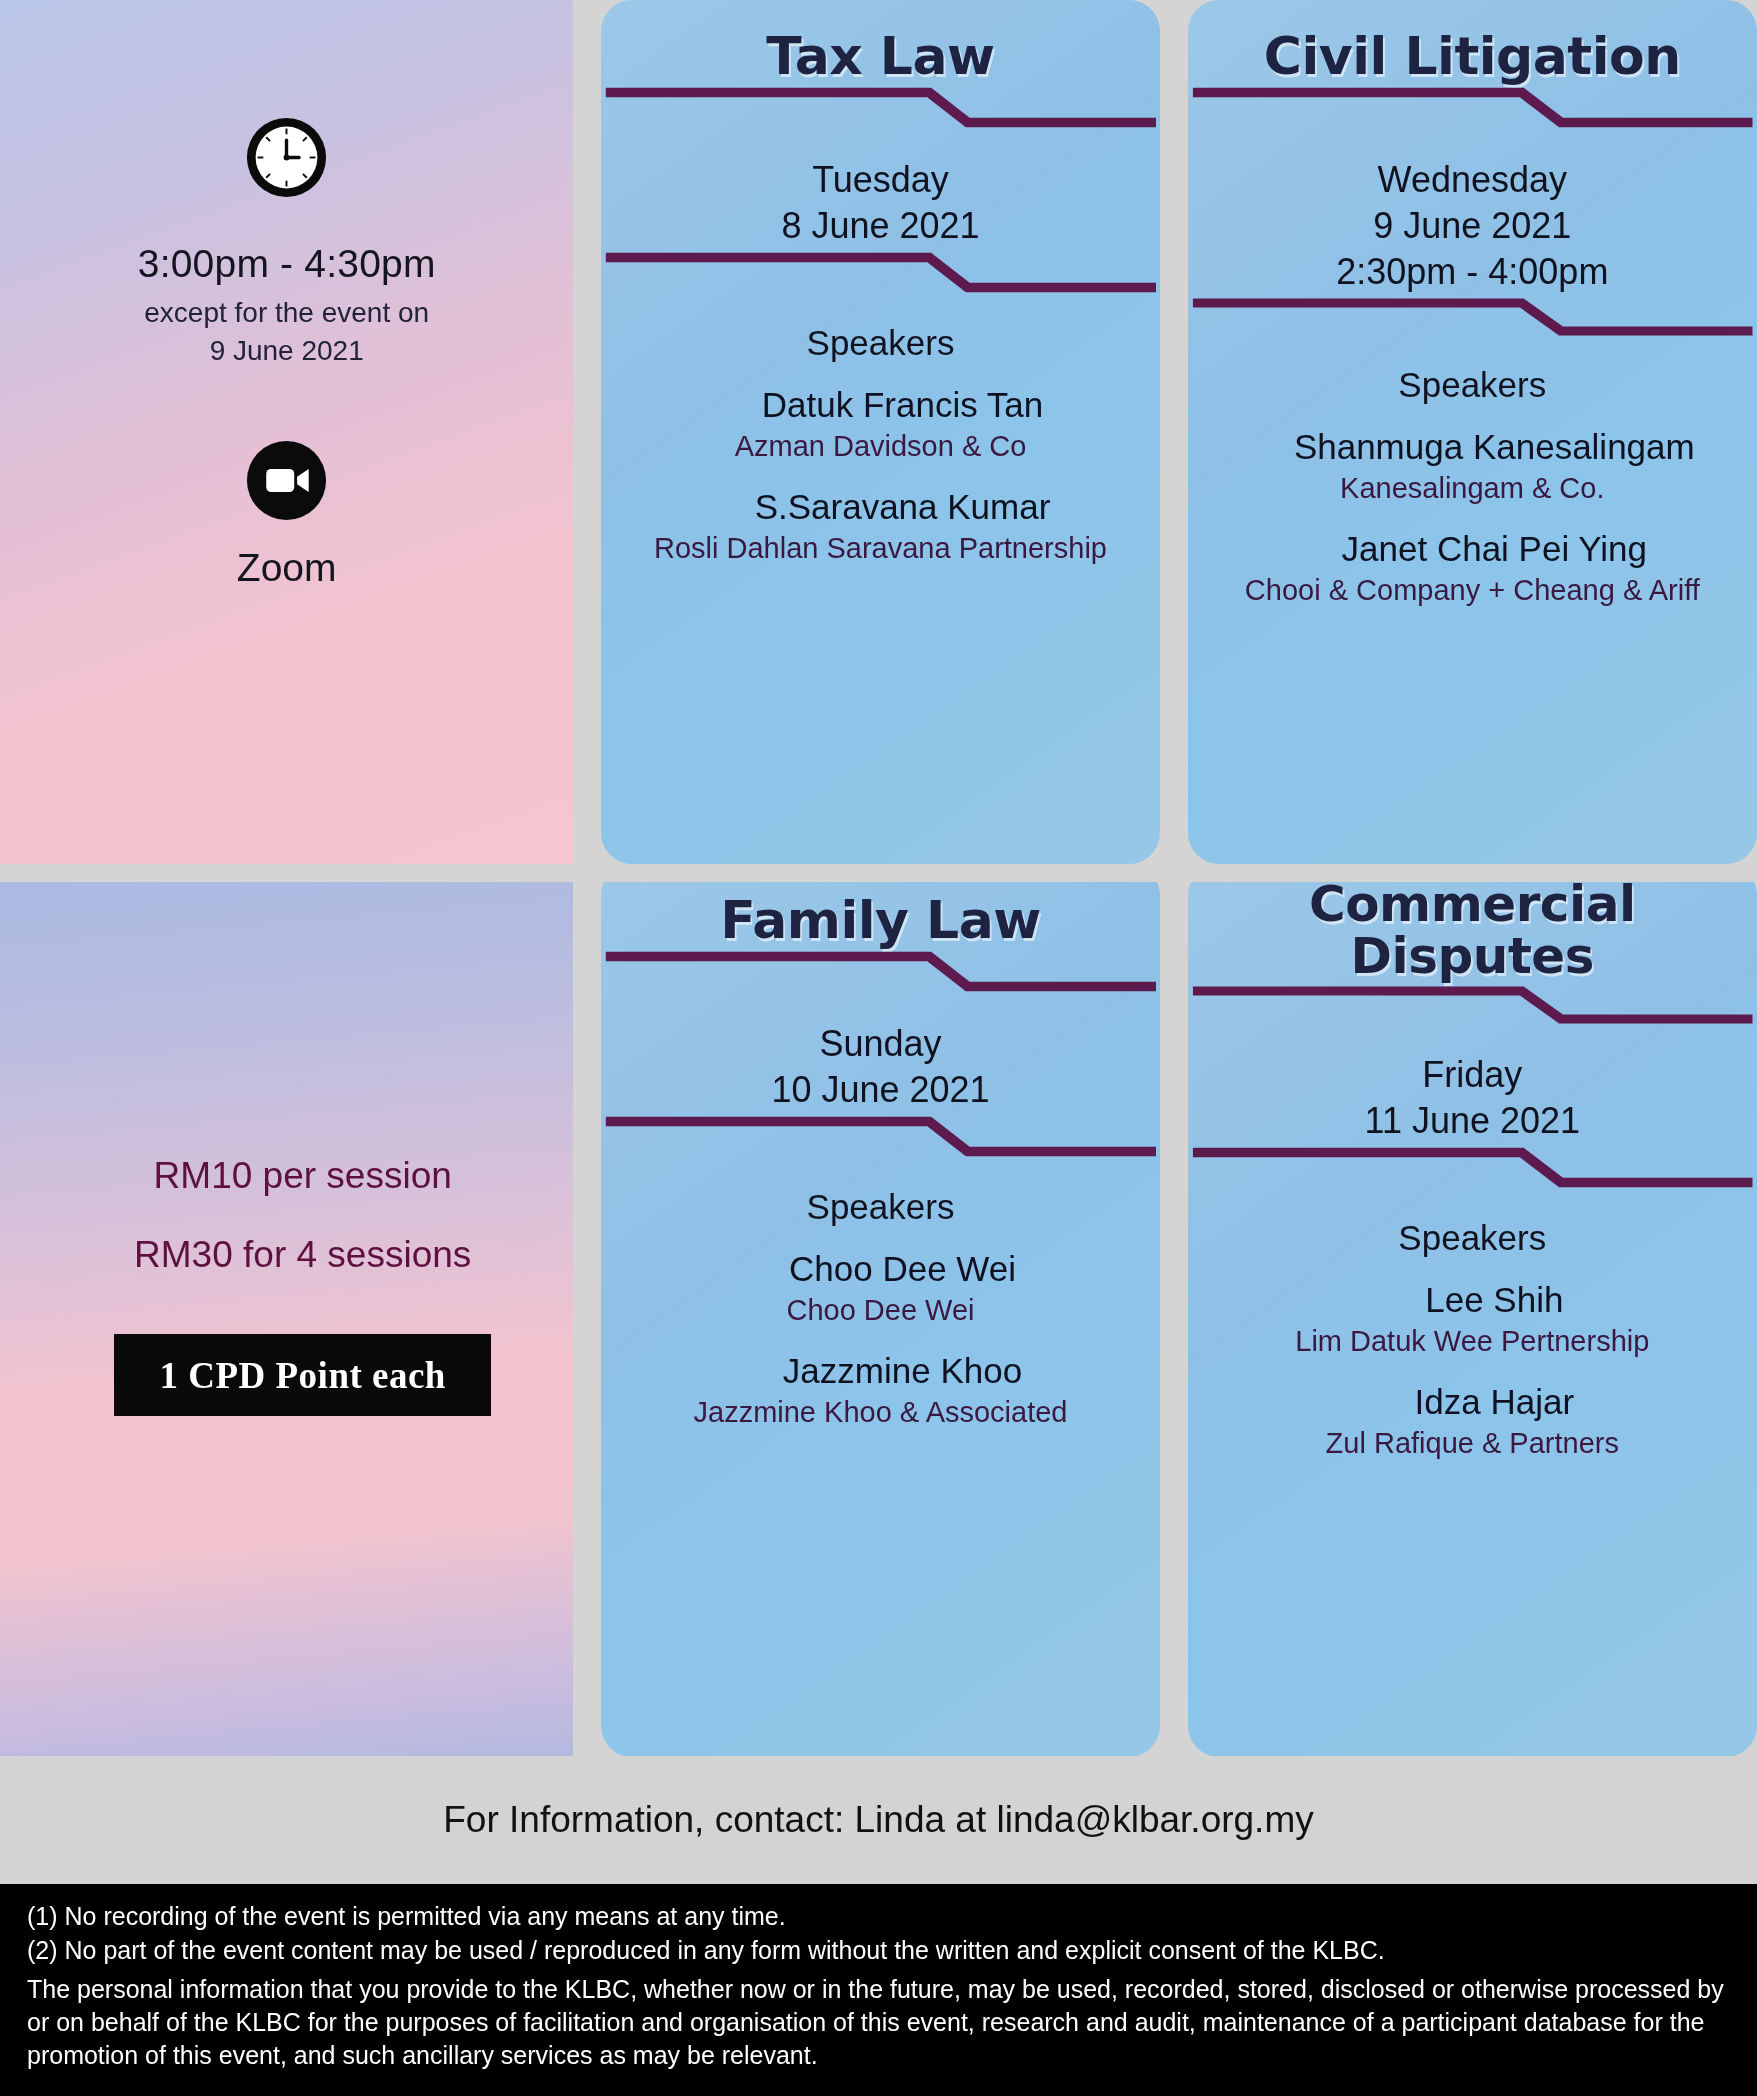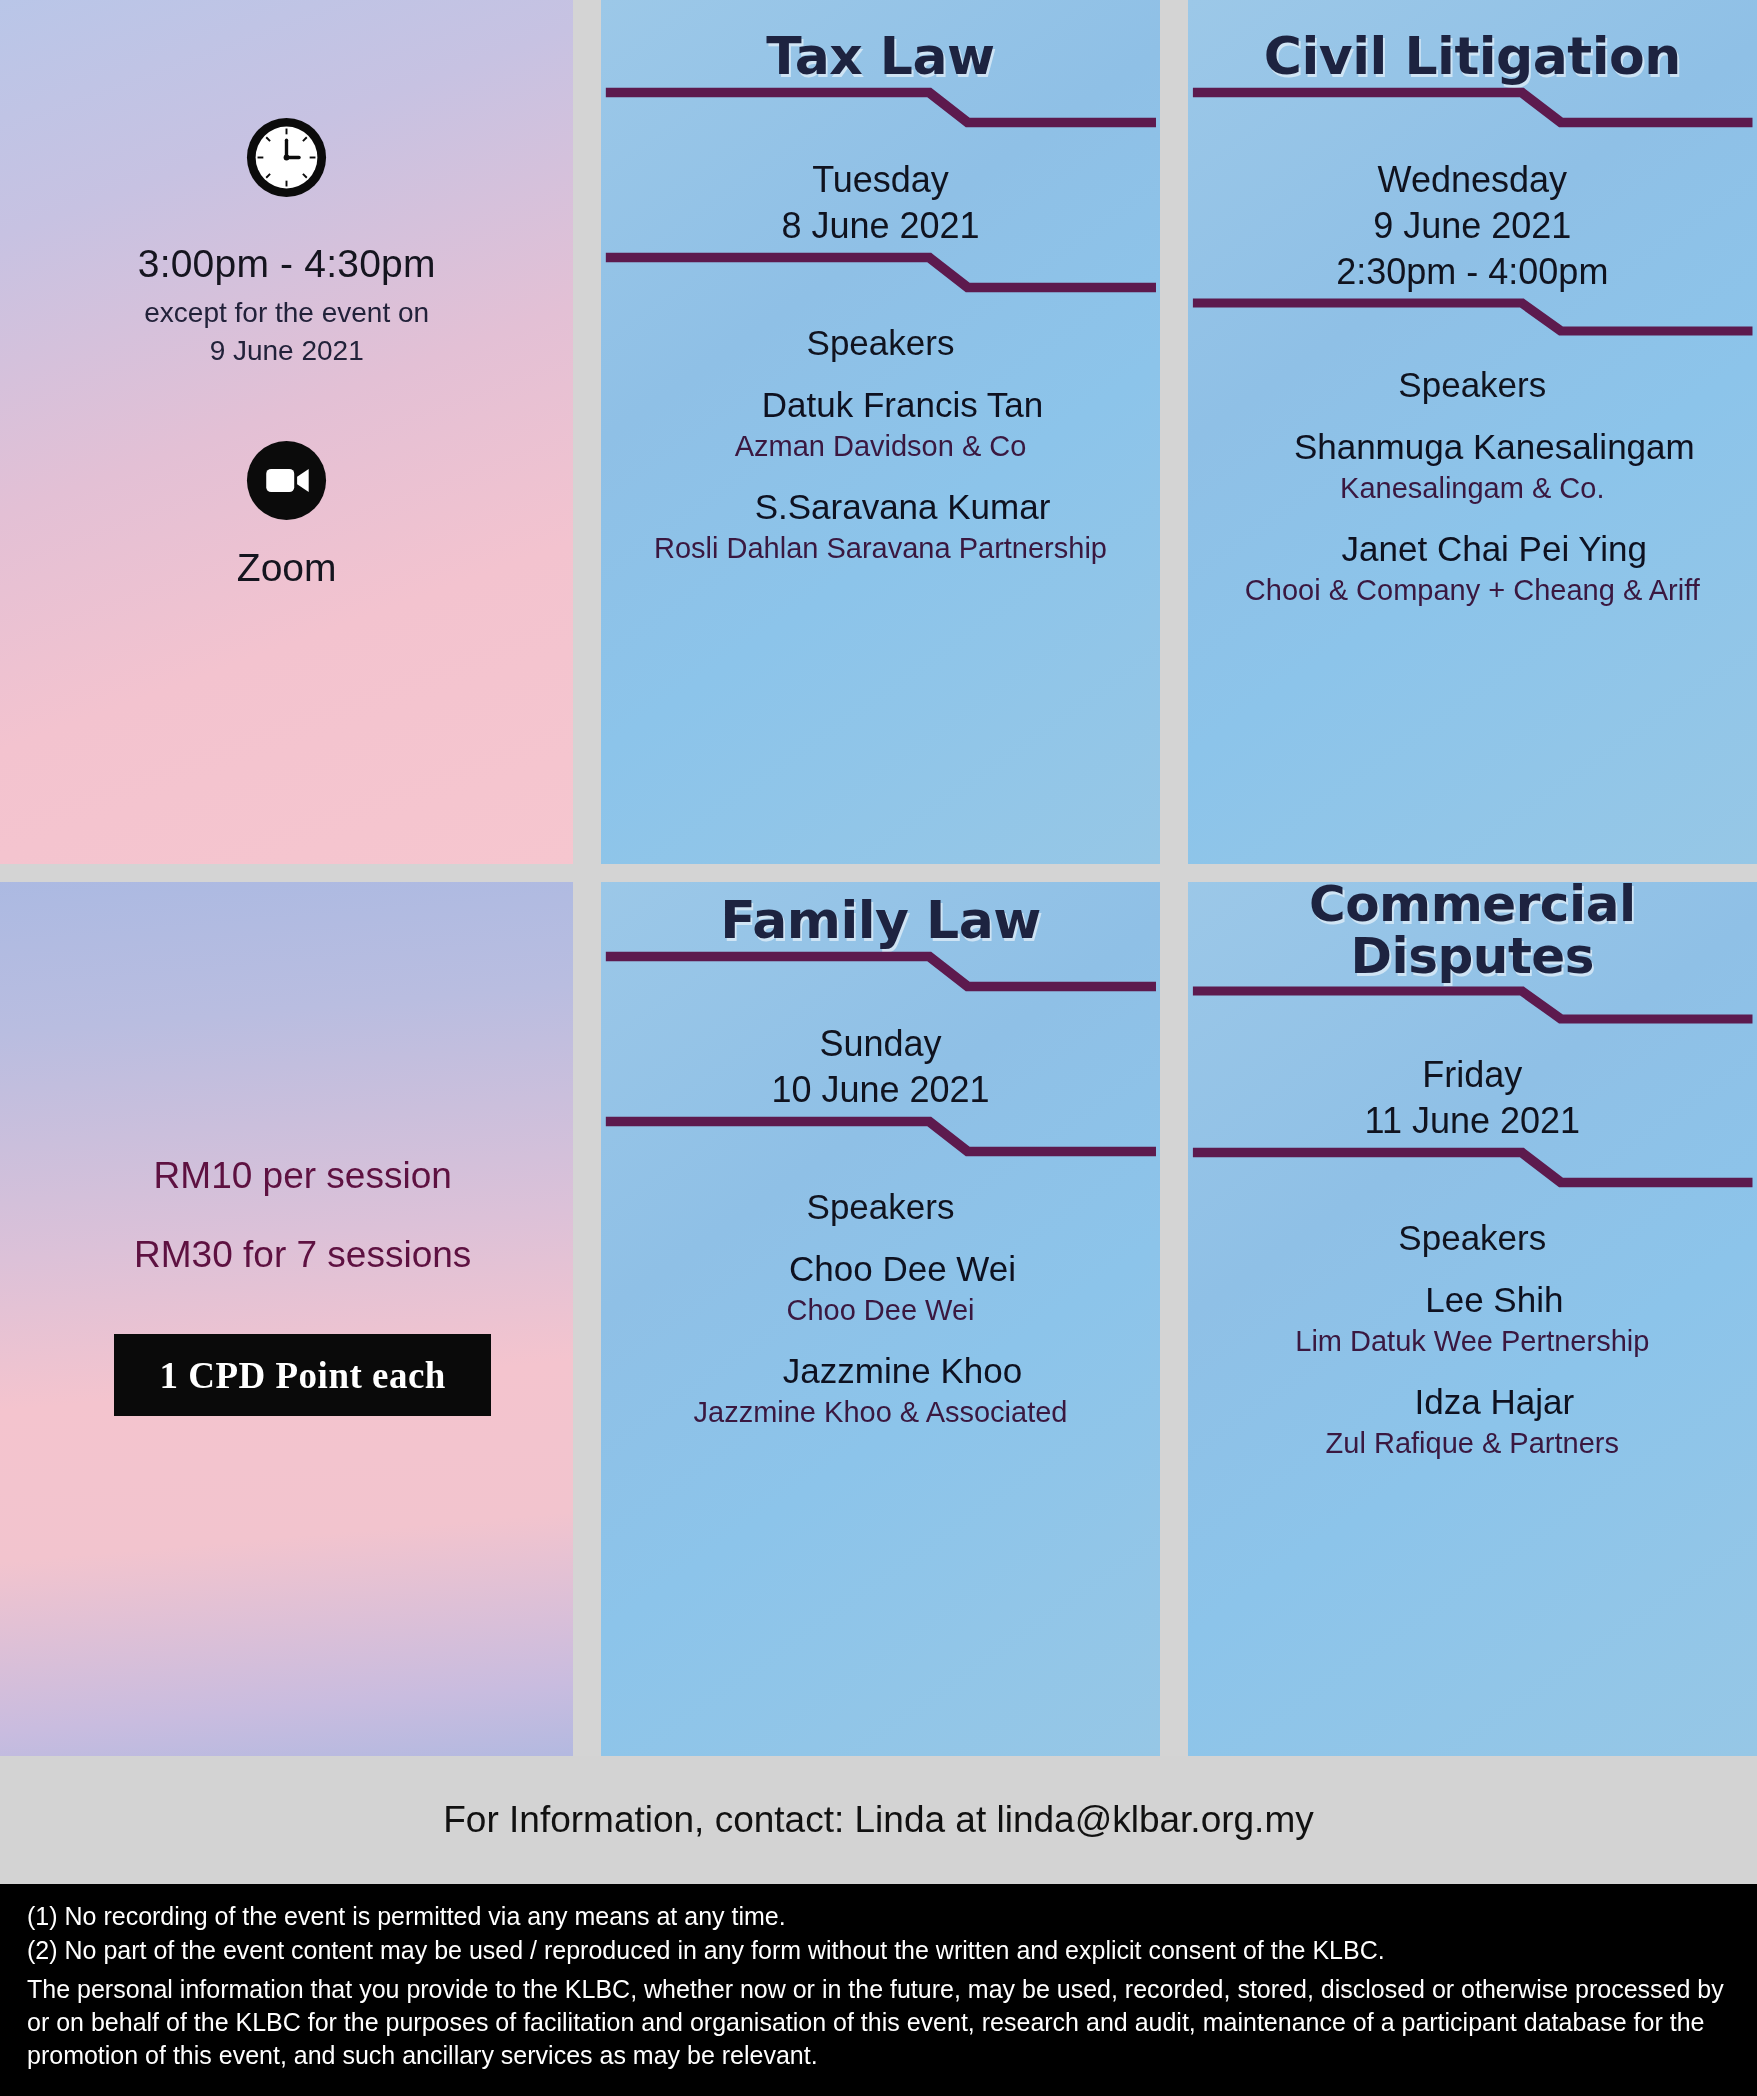--- a/index.html
+++ b/index.html
@@ -39,20 +39,21 @@
   }
   .info-cell-bottom {
     background: linear-gradient(175deg,#aab9e2 0%, #b9bde0 18%, #dcc1d8 42%, #f4c4ce 58%, #f2c4ce 74%, #c9bcdf 92%, #b3b9e0 100%);
     margin: 0 13.6px 0 0;
   }
 
   
   .session-cell {
     background: linear-gradient(145deg,#9cc8e8 0%, #8fc0e6 35%, #8cc4ea 60%, #96c7e6 100%);
     margin: 0 13.6px 0 13.6px;
+    border-radius: 31px;
   }
   .session-cell.last { margin-right: 0; }
 
   
   .row-gap {
     position: absolute;
     left: 0; top: 864px;
     width: 1757px; height: 17.5px;
     background: #d4d4d4;
   }
@@ -267,21 +268,21 @@
       </div>
       <div class="speaker-block">
         <div class="speaker-name">Janet Chai Pei Ying</div>
         <div class="speaker-firm">Chooi &amp; Company + Cheang &amp; Ariff</div>
       </div>
     </div>
 
     <div class="cell info-cell-bottom">
       <div class="info-bottom-inner">
         <div class="price-line">RM10 per session</div>
-        <div class="price-line">RM30 for 7 sessions</div>
+        <div class="price-line">RM30 for 4 sessions</div>
         <div class="cpd-badge">1 CPD Point each</div>
       </div>
     </div>
 
     <div class="cell session-cell">
       <div class="sess-title">Family Law</div>
       <svg class="zig" viewBox="0 0 580 70" preserveAspectRatio="none" height="60">
         <polyline points="5,10 340,10 380,45 575,45" fill="none" stroke="#5d1a4e" stroke-width="11"></polyline>
       </svg>
       <div class="sess-date">

